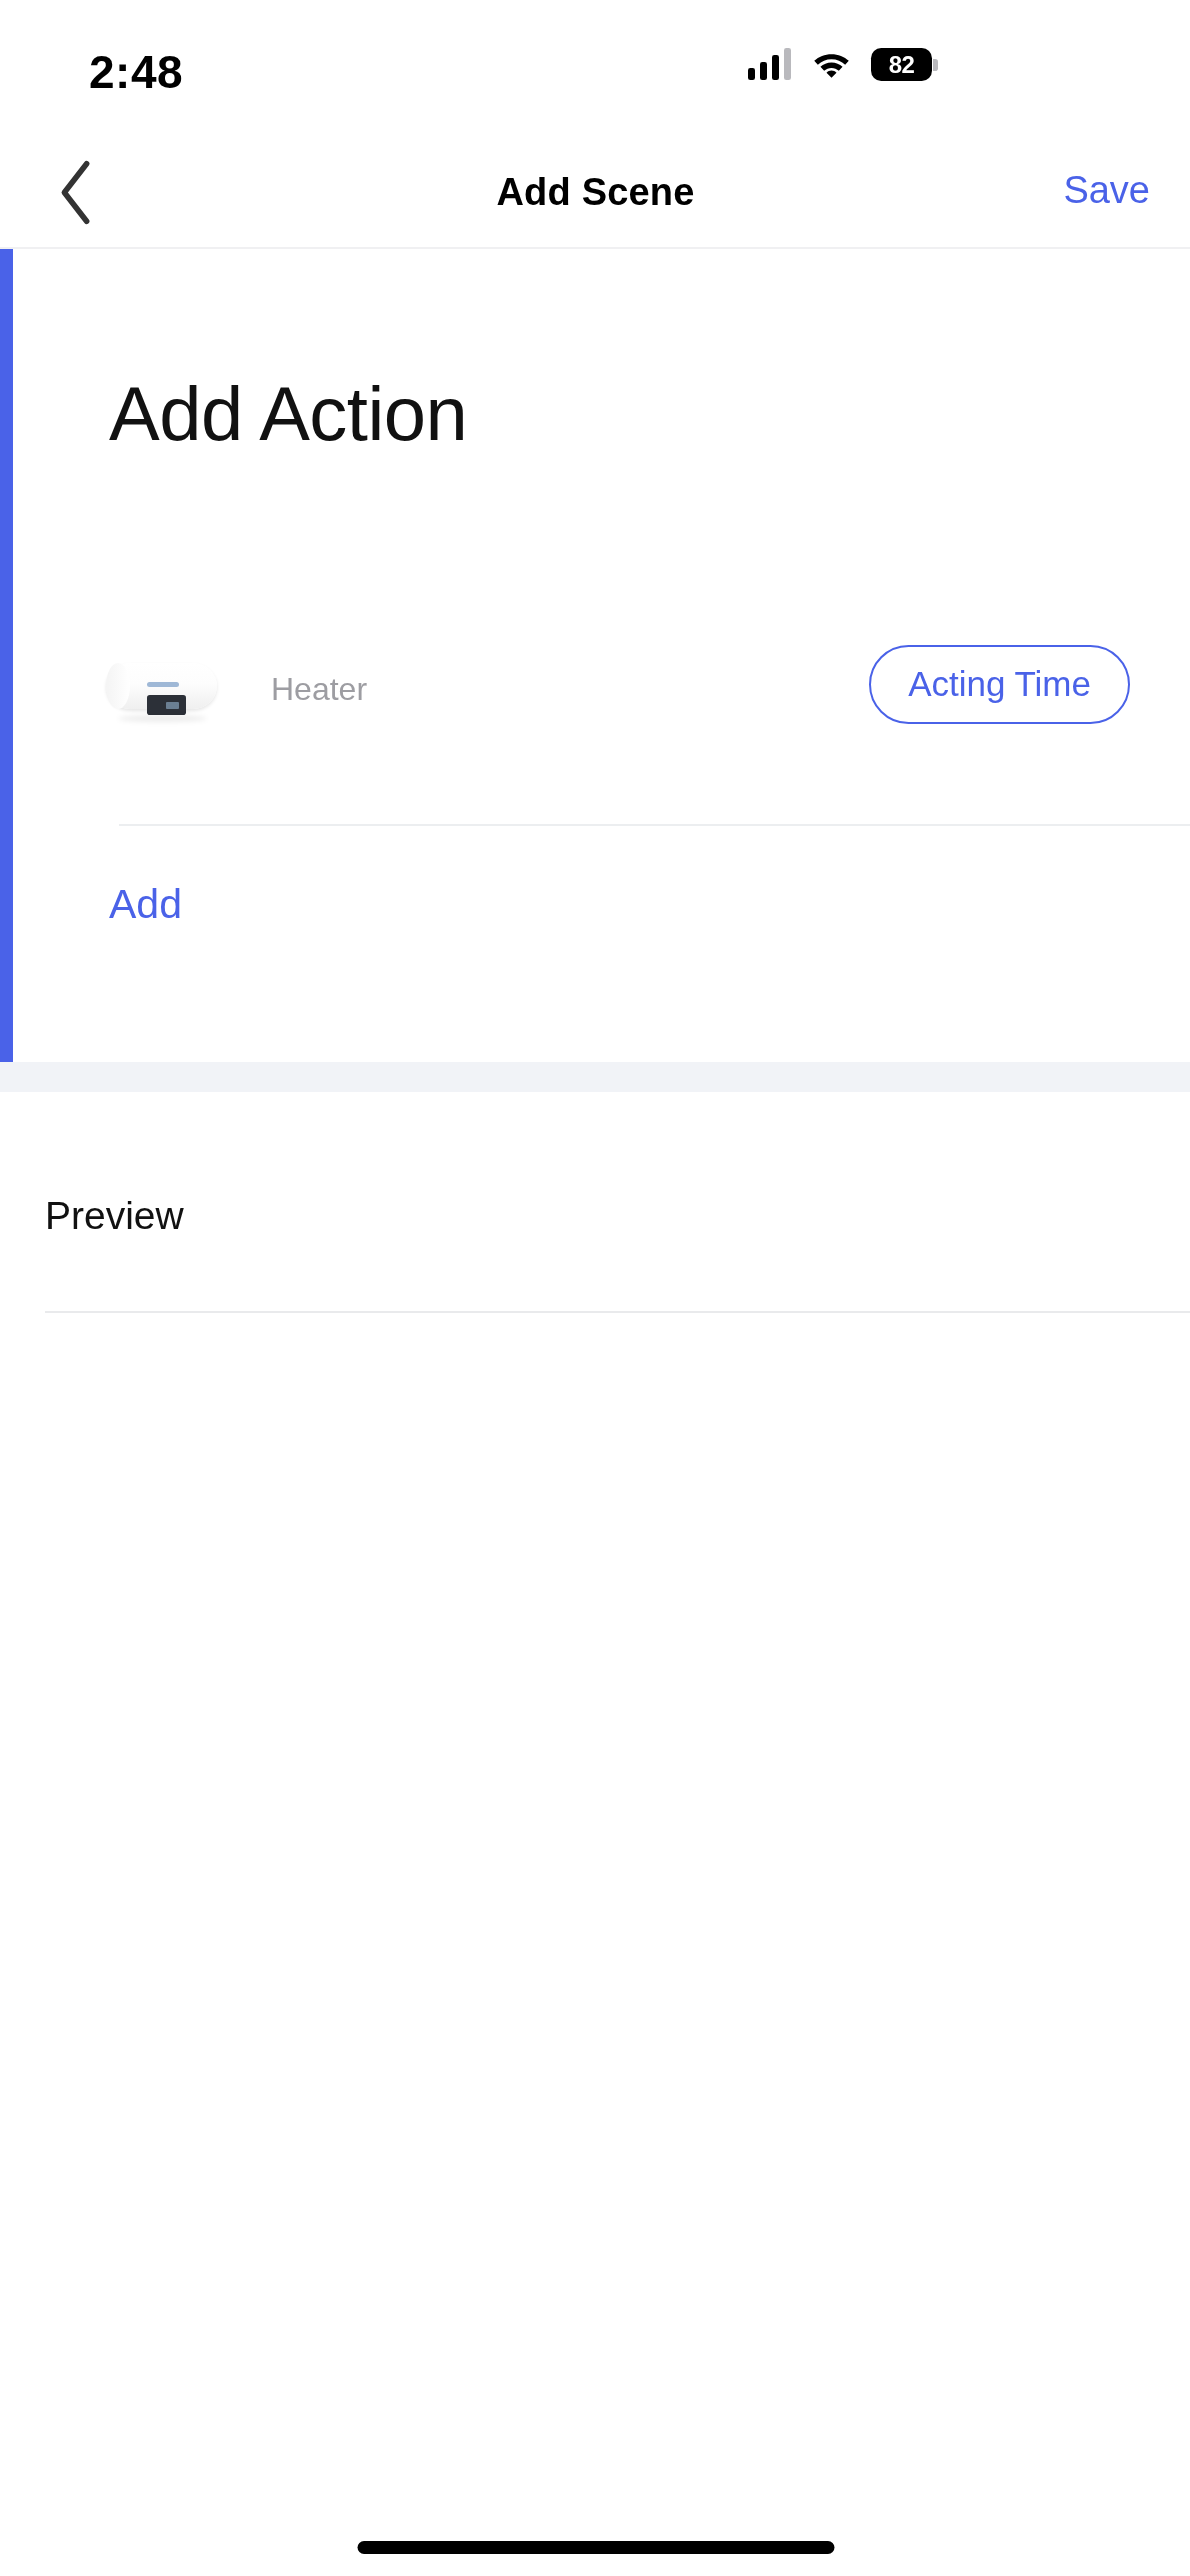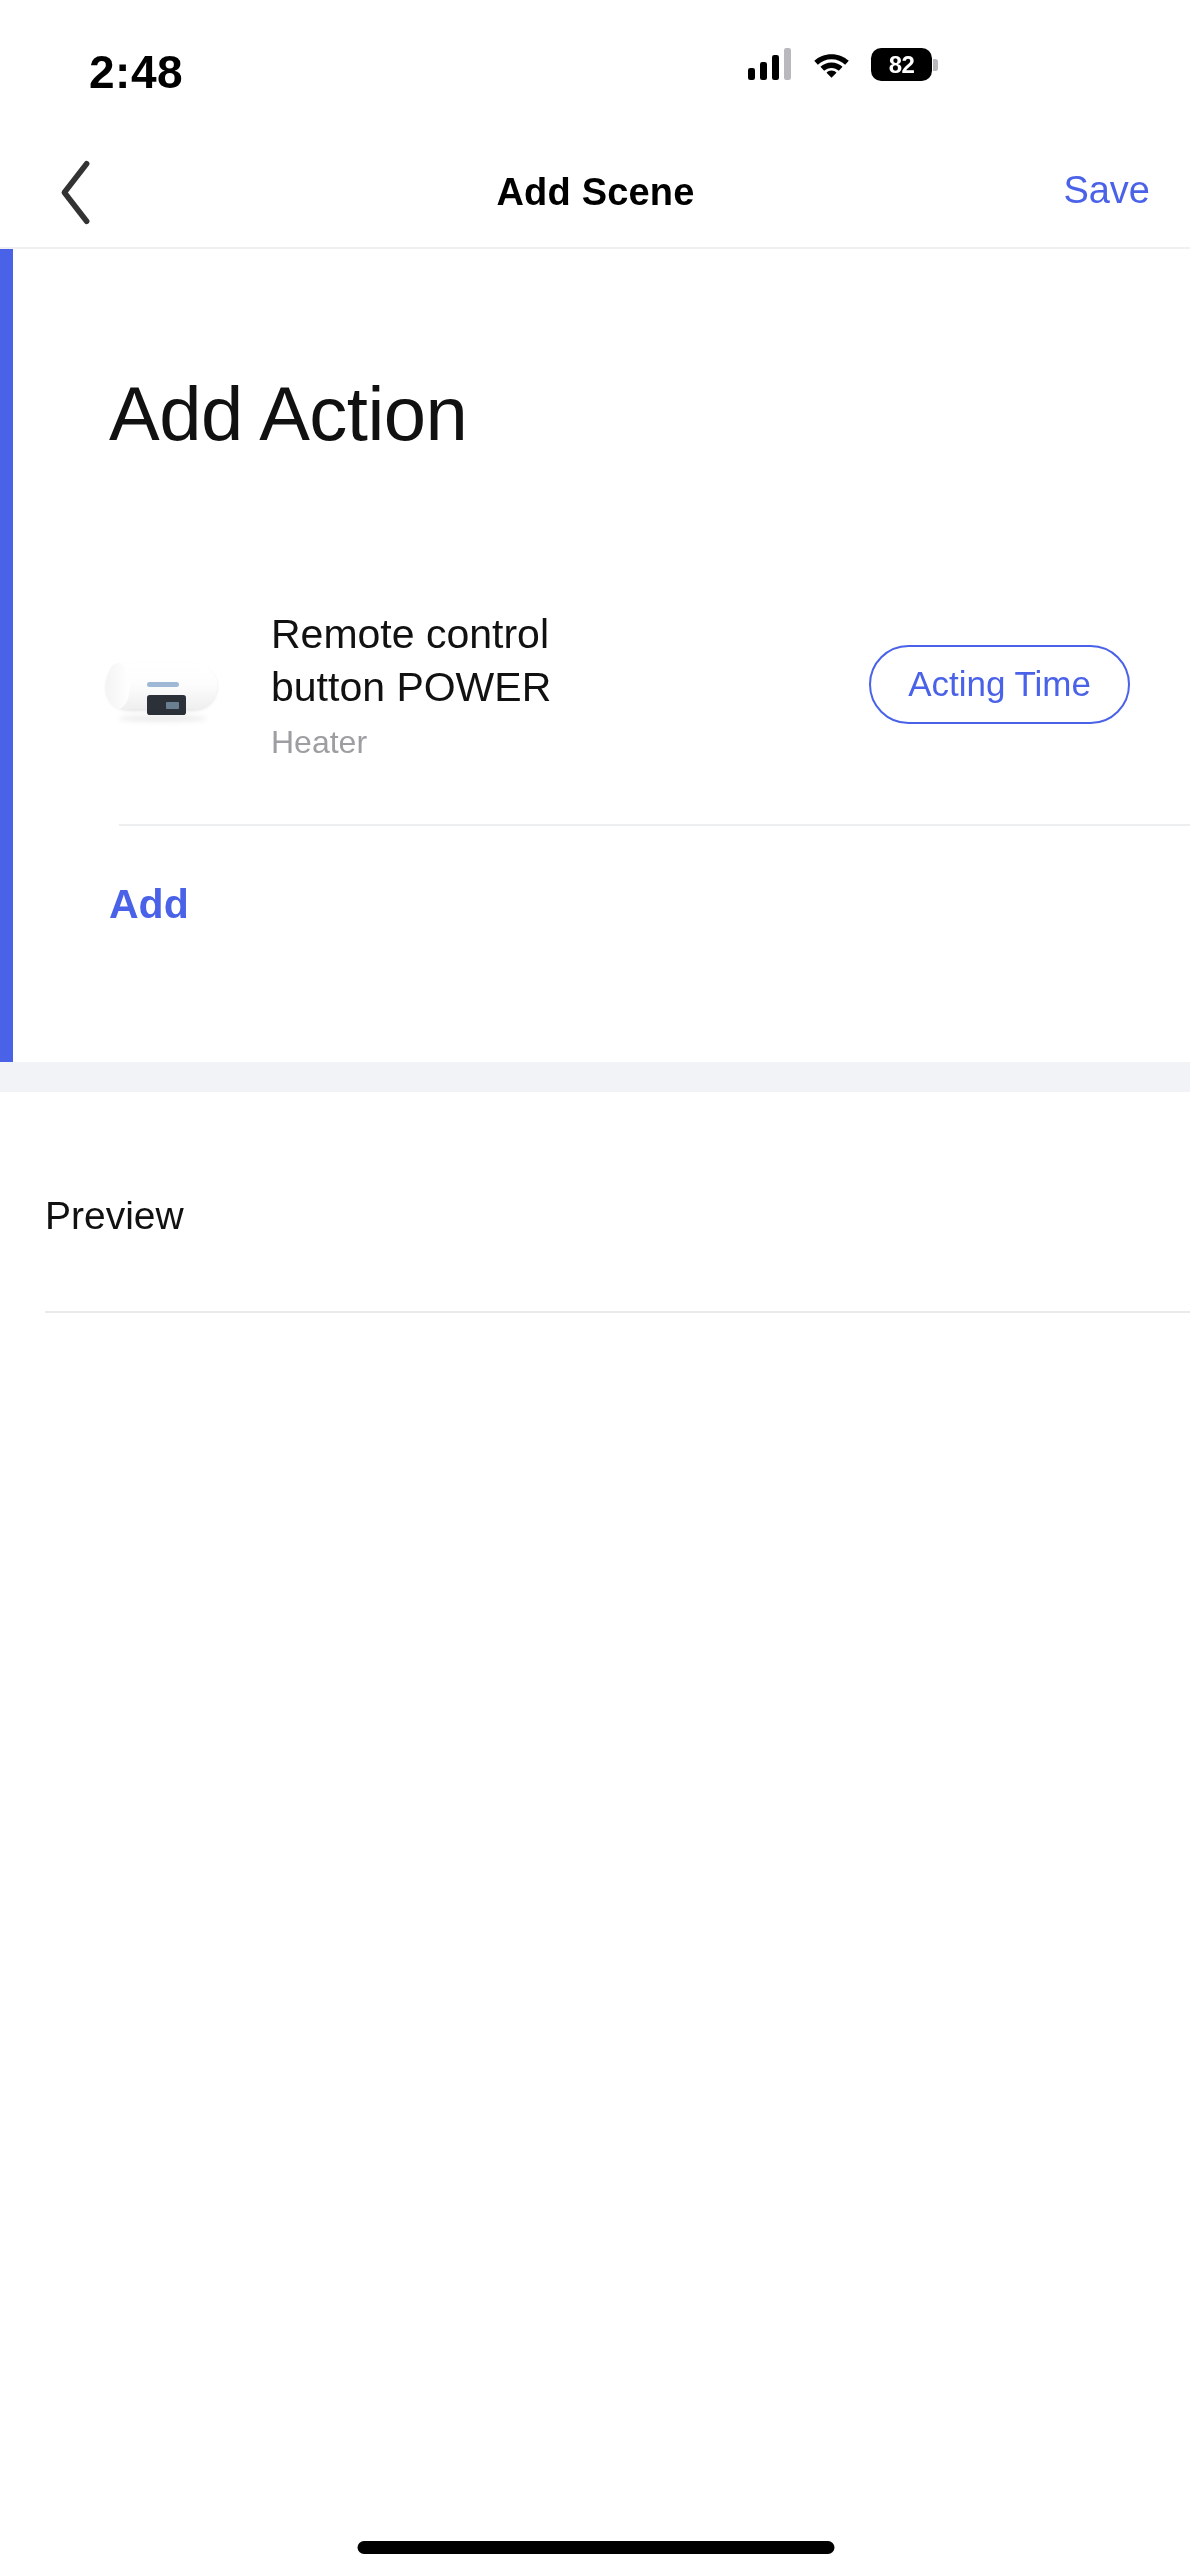--- a/index.html
+++ b/index.html
@@ -289,21 +289,21 @@
     width: 1072px;
     height: 1.9px;
     background: #eceef0;
   }
 
   .add-link {
     position: absolute;
     left: 109px;
     top: 632px;
     font-size: 41px;
-    font-weight: 700;
+    font-weight: 400;
     color: #4a62e8;
     cursor: pointer;
   }
 
   
   .section-gap {
     position: absolute;
     top: 1062px; left: 0;
     width: 1191px;
     height: 31px;
@@ -398,21 +398,20 @@
 
     <div class="action-row">
       <div class="device-thumb">
         <span class="body"></span>
         <span class="cap"></span>
         <span class="slot"></span>
         <span class="panel"></span>
         <span class="shadow"></span>
       </div>
       <div class="action-texts">
-        <div class="action-title">Remote control button POWER</div>
         <div class="action-sub">Heater</div>
       </div>
       <button class="acting-time-btn">Acting Time</button>
     </div>
 
     <div class="row-divider"></div>
 
     <div class="add-link">Add</div>
   </div>
 

